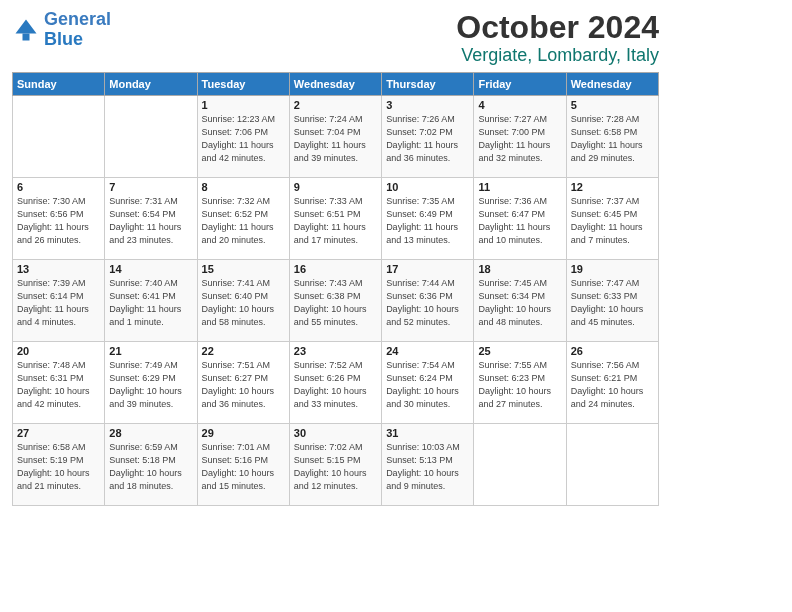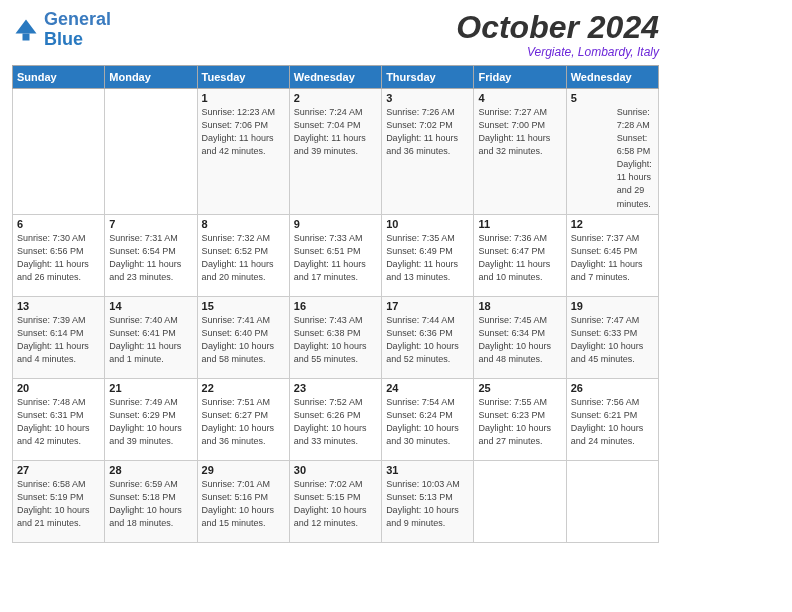--- a/index.html
+++ b/index.html
@@ -33,31 +33,30 @@
     }
     .logo-text span {
       color: #3a7bbf;
     }
     .logo-icon {
       width: 28px;
       height: 28px;
     }
     .title-block {
       text-align: right;
-      font-style: italic;
     }
     .month-title {
       font-size: 32px;
       font-weight: bold;
       color: #333;
       line-height: 1.1;
     }
     .location {
-      font-size: 12px;
-      color: #6d28d9;
+      font-size: 18px;
+      color: #0f766e;
     }
     table {
       width: 100%;
       border-collapse: collapse;
       table-layout: fixed;
     }
     thead tr th {
       background-color: #2979c0;
       color: #fff;
       font-size: 11px;
@@ -150,21 +149,21 @@
 Daylight: 11 hours and 36 minutes.</div>
           </td>
           <td>
             <span class="day-num">4</span>
             <div class="cell-content" style="white-space: pre-line;">Sunrise: 7:27 AM
 Sunset: 7:00 PM
 Daylight: 11 hours and 32 minutes.</div>
           </td>
           <td>
             <span class="day-num">5</span>
-            <div class="cell-content" style="white-space: pre-line; margin-left: 46px;">Sunrise: 7:28 AM
+            <div class="cell-content" style="white-space: pre-line;">Sunrise: 7:28 AM
 Sunset: 6:58 PM
 Daylight: 11 hours and 29 minutes.</div>
           </td>
         </tr>
         <tr>
           <td>
             <span class="day-num">6</span>
             <div class="cell-content" style="white-space: pre-line;">Sunrise: 7:30 AM
 Sunset: 6:56 PM
 Daylight: 11 hours and 26 minutes.</div>

